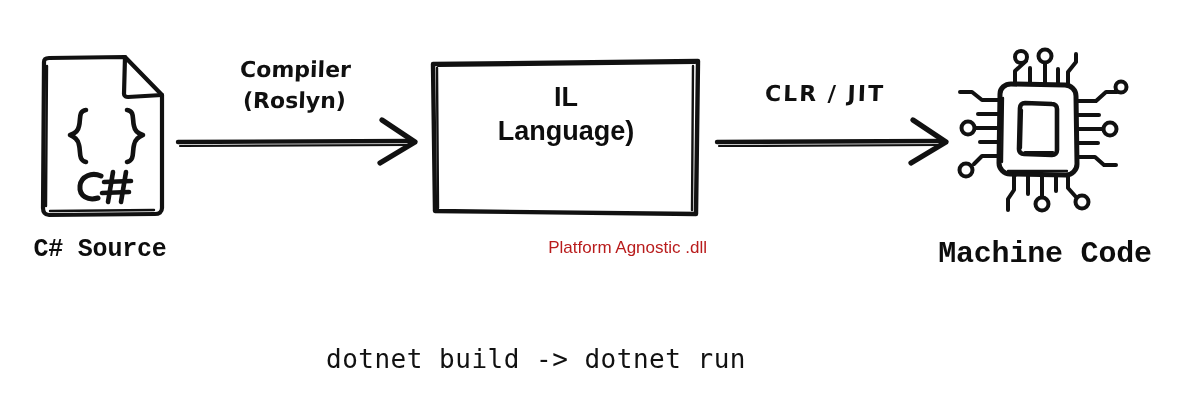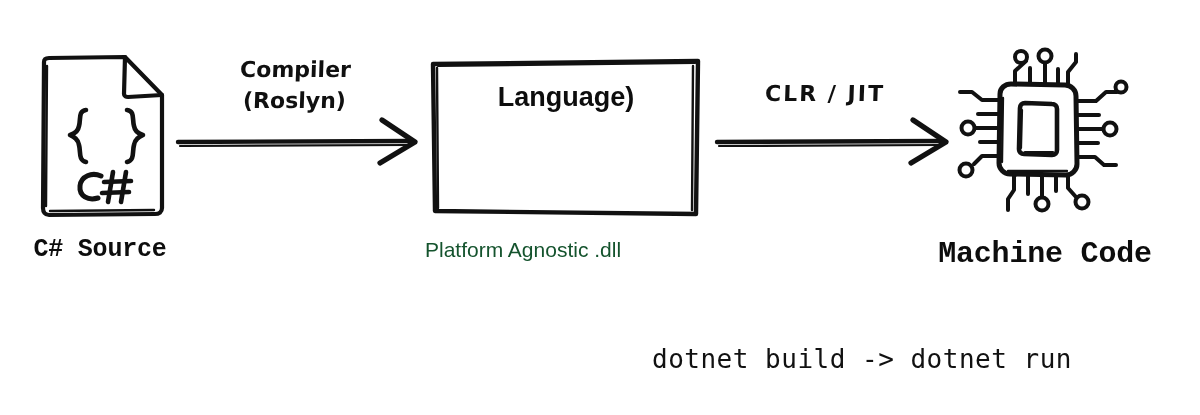--- a/index.html
+++ b/index.html
@@ -26,24 +26,24 @@
     font-weight: bold;
     font-size: 25px;
     color: #0d0d0d;
     white-space: nowrap;
     text-align: center;
     letter-spacing: -0.2px;
   }
   .label-regular {
     font-family: "Liberation Sans", sans-serif;
     font-weight: normal;
-    font-size: 21px;
-    color: #14532d;
-    white-space: nowrap;
-    text-align: left;
+    font-size: 17px;
+    color: #b91c1c;
+    white-space: nowrap;
+    text-align: right;
   }
   .box-text {
     font-family: "Liberation Sans", sans-serif;
     font-weight: bold;
     font-size: 27px;
     line-height: 34px;
     color: #0d0d0d;
     text-align: center;
     white-space: nowrap;
   }
@@ -125,20 +125,21 @@
 
       <path d="M9 10 L274 7 L272 160 L11 157 Z"></path>
 
       <path d="M13 14 L14 154" stroke-width="2.4"></path>
       <path d="M269 12 L268 156" stroke-width="2.4"></path>
       <path d="M14 12 L271 9" stroke-width="2.2"></path>
     </svg>
   </div>
 
   <div class="abs box-text" style="left:432px; top:80px; width:268px;">
+    <div>IL</div>
     <div>Language)</div>
   </div>
 
   <div class="abs label-regular" style="left:425px; top:238px; width:282px;">Platform Agnostic .dll</div>
 
   <div class="abs hand-label" style="left:730px; top:78px; width:190px;">
     <div style="letter-spacing:2px;">CLR / JIT</div>
   </div>
 
   <div class="svg-holder" style="left:714px; top:118px;">
@@ -196,15 +197,15 @@
       <path d="M125 85 L150 85"></path>
       <circle cx="158" cy="85" r="6.5" fill="#ffffff"></circle>
       <path d="M125 99 L146 99"></path>
       <path d="M125 113 L143 113 L152 121 L164 121"></path>
     </svg>
   </div>
 
   <div class="abs label-bold" style="left:912px; top:237px; width:266px; font-size:30px;">Machine Code</div>
 
 
-  <div class="abs mono-cmd" style="left:0px; top:344px; width:1072px;text-align:right;">dotnet build -&gt; dotnet run</div>
+  <div class="abs mono-cmd" style="left:0px; top:344px; width:1072px;">dotnet build -&gt; dotnet run</div>
 
 </div>
 
 </body></html>

